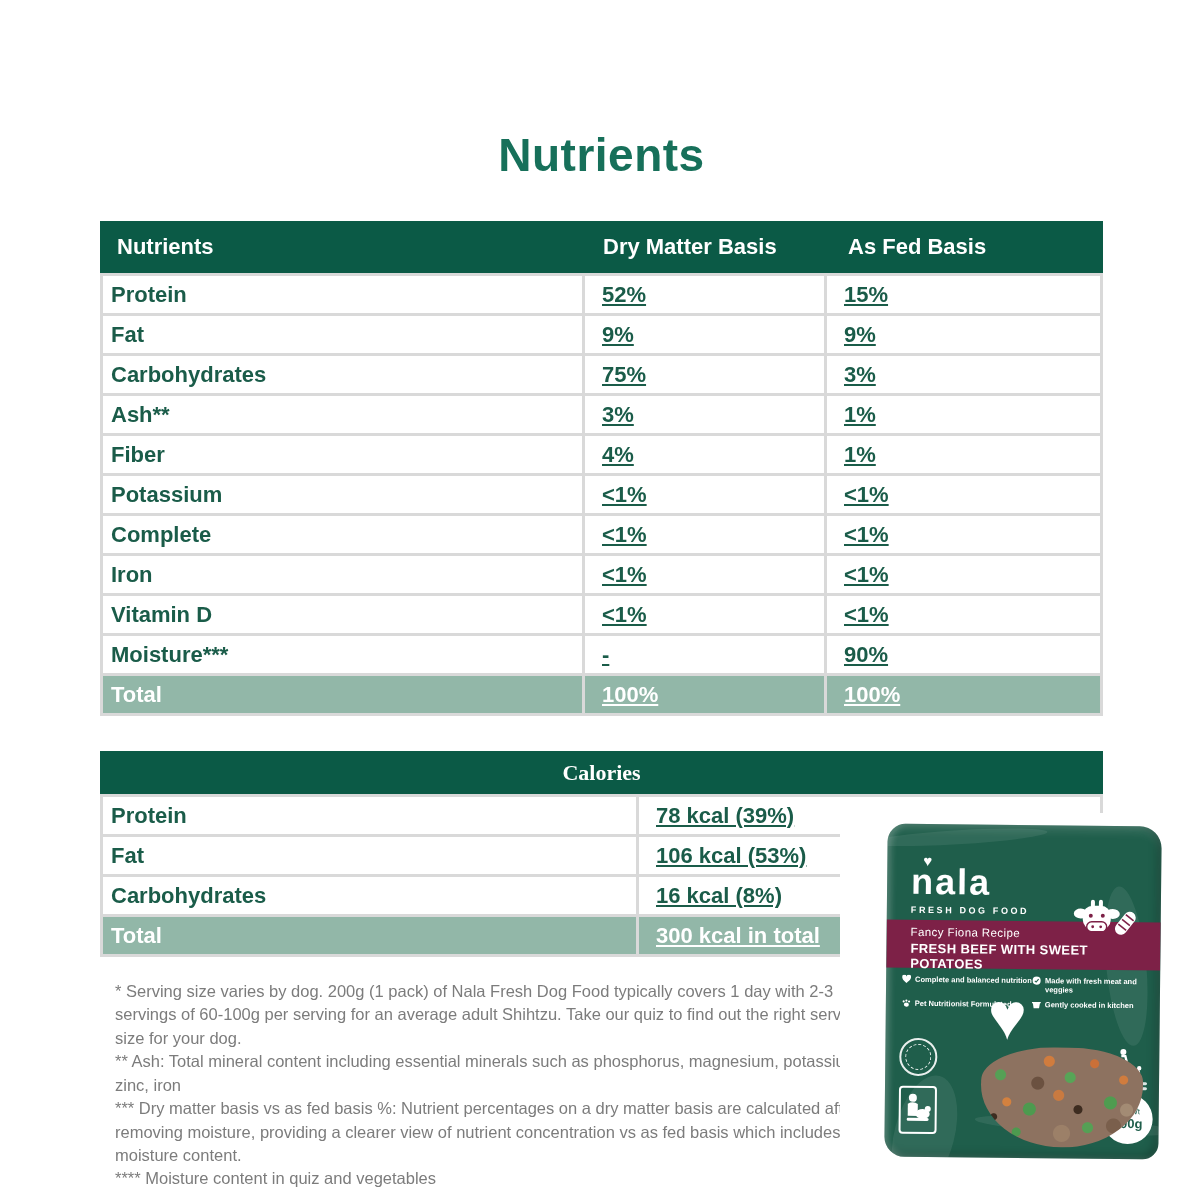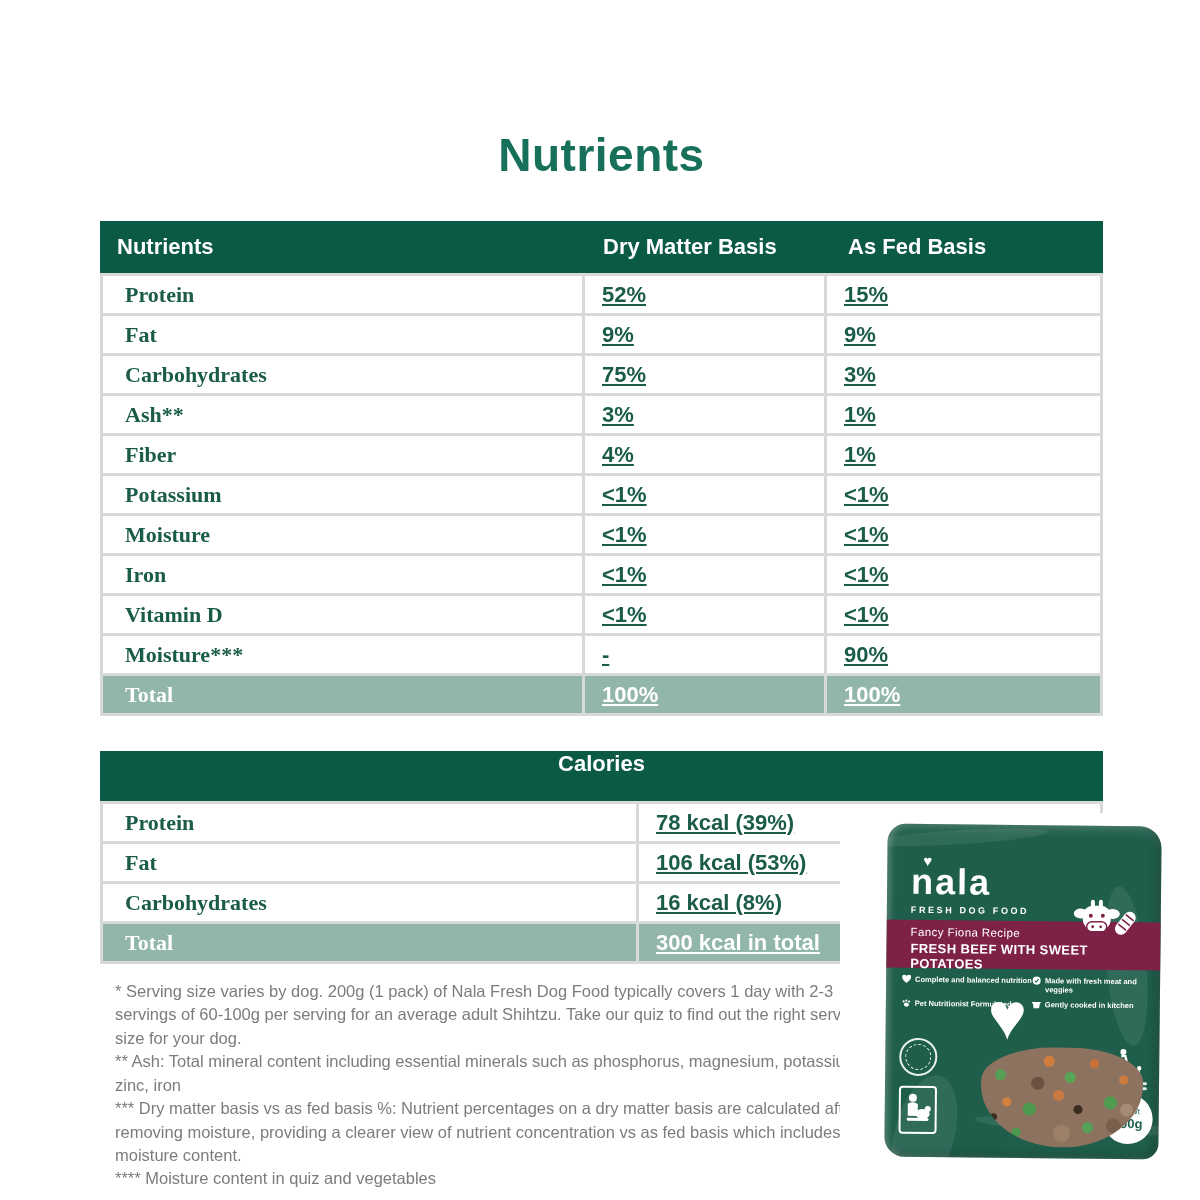--- a/index.html
+++ b/index.html
@@ -12,30 +12,30 @@
   
   .tbl { position:absolute; left:100px; width:1003px; }
   .tbl-nutrients { top:221px; }
   .tbl-calories  { top:751px; }
 
   .tbl-header { background:#0b5a46; color:#ffffff; font-weight:bold; font-size:22px; }
   .tbl-nutrients .tbl-header { height:52px; display:grid; grid-template-columns:485px 245px 273px; align-items:center; }
   .tbl-nutrients .tbl-header .h1 { padding-left:17px; }
   .tbl-nutrients .tbl-header .h2, .tbl-nutrients .tbl-header .h3 { padding-left:18px; }
 
-  .tbl-calories .tbl-header { height:50px; display:flex; justify-content:center; }
+  .tbl-calories .tbl-header { height:43px; display:flex; align-items:center; justify-content:center;font-family:Liberation Serif, serif; }
 
   .tbl-body { background:#d9d9d9; padding:3px; display:flex; flex-direction:column; gap:3px; }
   .t-row { display:grid; gap:3px; height:37px; }
   .tbl-nutrients .t-row { grid-template-columns:479px 239px 273px; }
   .tbl-calories  .t-row { grid-template-columns:533px 461px; }
 
   .cell { background:#ffffff; display:flex; align-items:center;
     font-size:22px; font-weight:bold; color:#1a5c49; }
-  .cell.lbl { padding-left:22px;font-family:Liberation Serif, serif; }
+  .cell.lbl { padding-left:8px; }
   .cell.val { padding-left:17px;text-decoration:underline; }
   .t-row.total .cell { background:#92b7a8; color:#ffffff; }
 
   
   .footnotes { position:absolute; left:115px; top:980px; width:774px;
     color:#7c7c7c; font-size:16.5px; line-height:1.42; }
   .footnotes p { margin:0; }
 
   
   .package { position:absolute; left:840px; top:813px; width:360px; height:357px;
@@ -144,21 +144,21 @@
       <div class="cell lbl">Fiber</div>
       <div class="cell val">4%</div>
       <div class="cell val">1%</div>
     </div>
     <div class="t-row">
       <div class="cell lbl">Potassium</div>
       <div class="cell val">&lt;1%</div>
       <div class="cell val">&lt;1%</div>
     </div>
     <div class="t-row">
-      <div class="cell lbl">Moisture</div>
+      <div class="cell lbl">Complete</div>
       <div class="cell val">&lt;1%</div>
       <div class="cell val">&lt;1%</div>
     </div>
     <div class="t-row">
       <div class="cell lbl">Iron</div>
       <div class="cell val">&lt;1%</div>
       <div class="cell val">&lt;1%</div>
     </div>
     <div class="t-row">
       <div class="cell lbl">Vitamin D</div>

